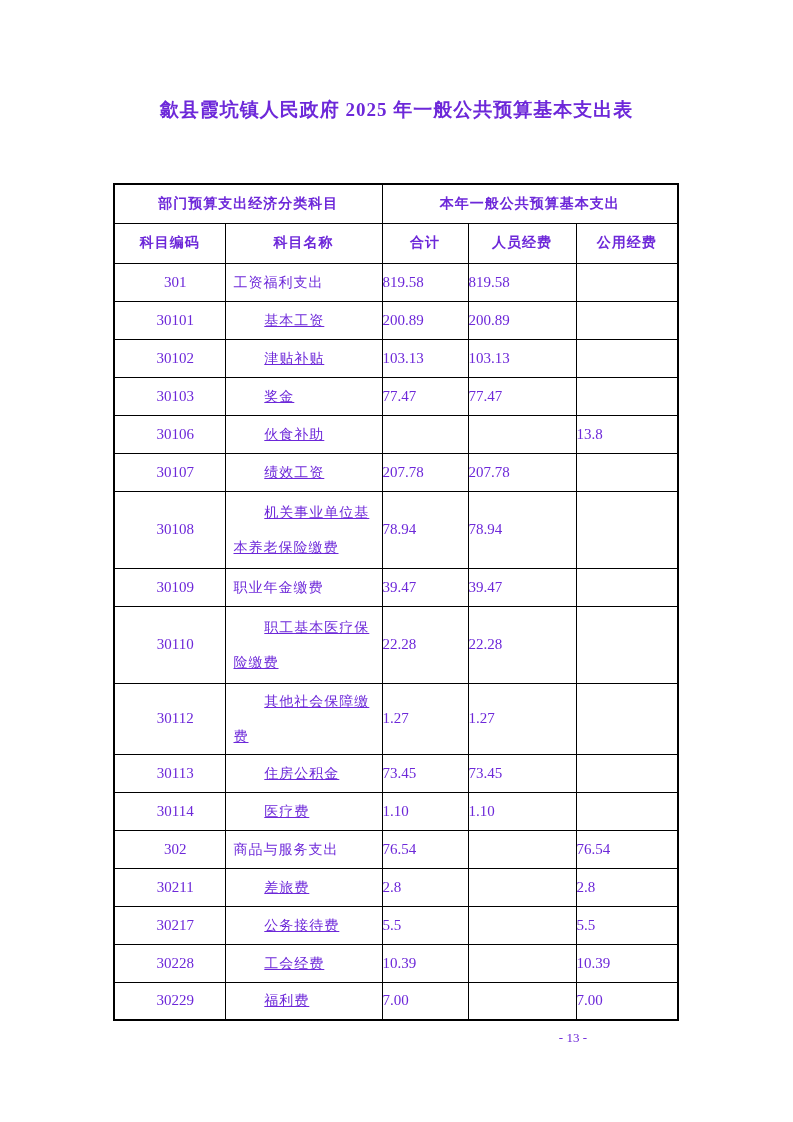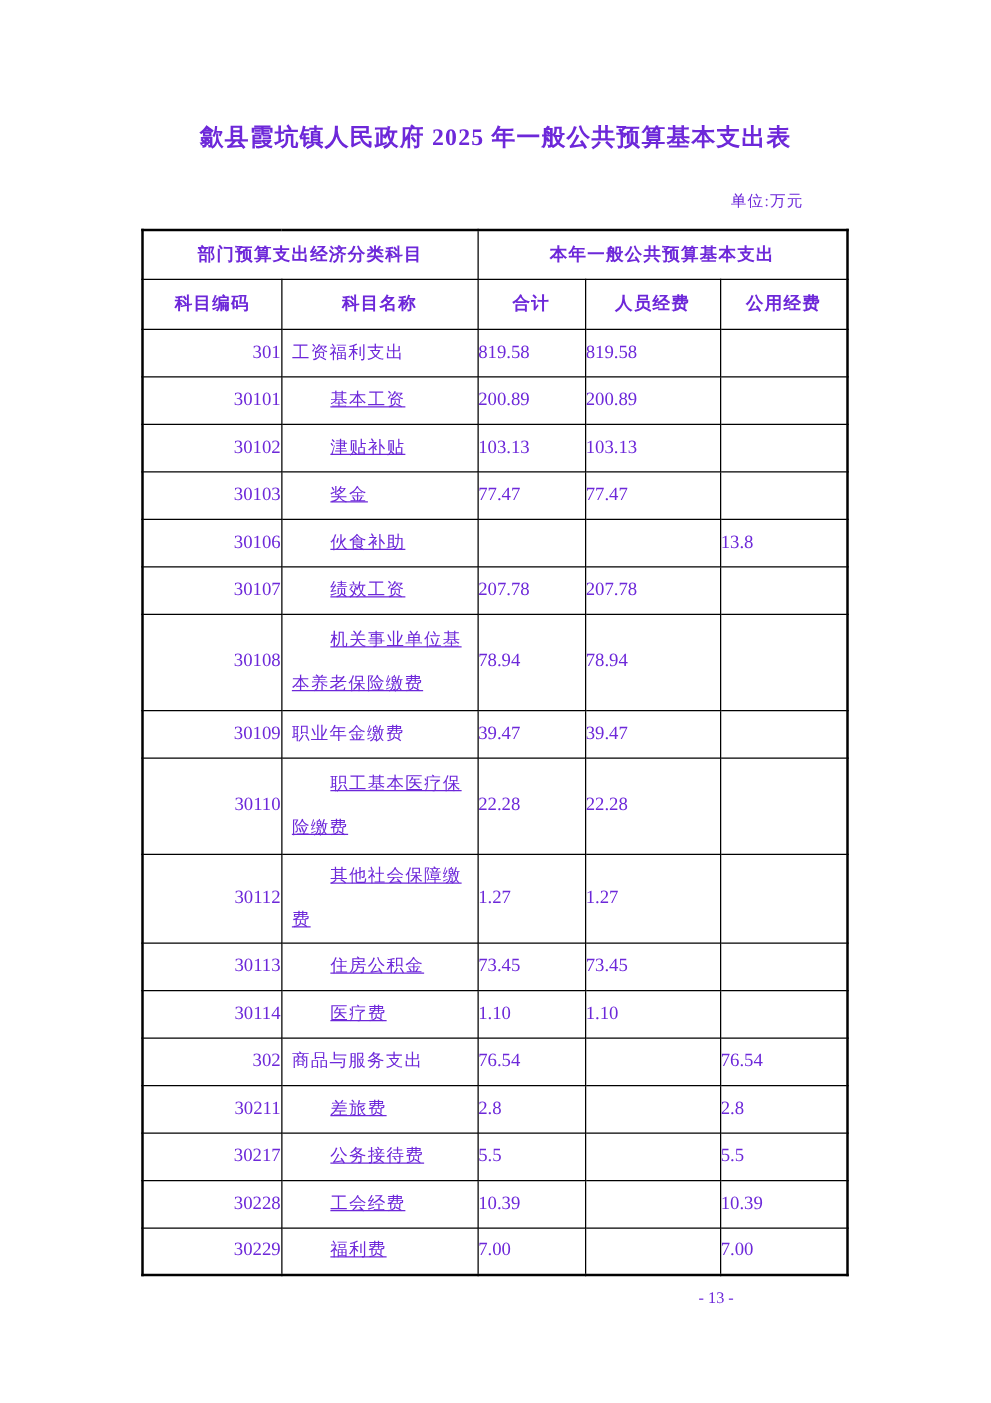--- a/index.html
+++ b/index.html
@@ -54,21 +54,21 @@
   tr.data-row.tall    { height: 77px; }
   table.budget th {
     font-size: 14px;
     font-weight: bold;
     text-align: center;
     letter-spacing: 1px;
     padding: 0;
   }
   td.code {
     font-size: 15px;
-    text-align: right;
+    text-align: center;
     padding: 0 0 0 11px;
   }
   td.name {
     font-size: 14px;
     text-align: left;
     padding: 0 2px 0 8px;
     letter-spacing: 1px;
     line-height: 35px;
   }
   td.name.indent { text-indent: 2.2em; text-decoration: underline; }
@@ -88,21 +88,20 @@
     font-size: 13px;
   }
 </style>
 </head>
 <body>
 
 <div class="page">
 
   <div class="doc-title">歙县霞坑镇人民政府 2025 年一般公共预算基本支出表</div>
 
-  <div class="unit-note">单位:万元</div>
 
   <table class="budget">
     <colgroup>
       <col style="width:111px">
       <col style="width:157px">
       <col style="width:86px">
       <col style="width:108px">
       <col style="width:102px">
     </colgroup>
     <thead>

